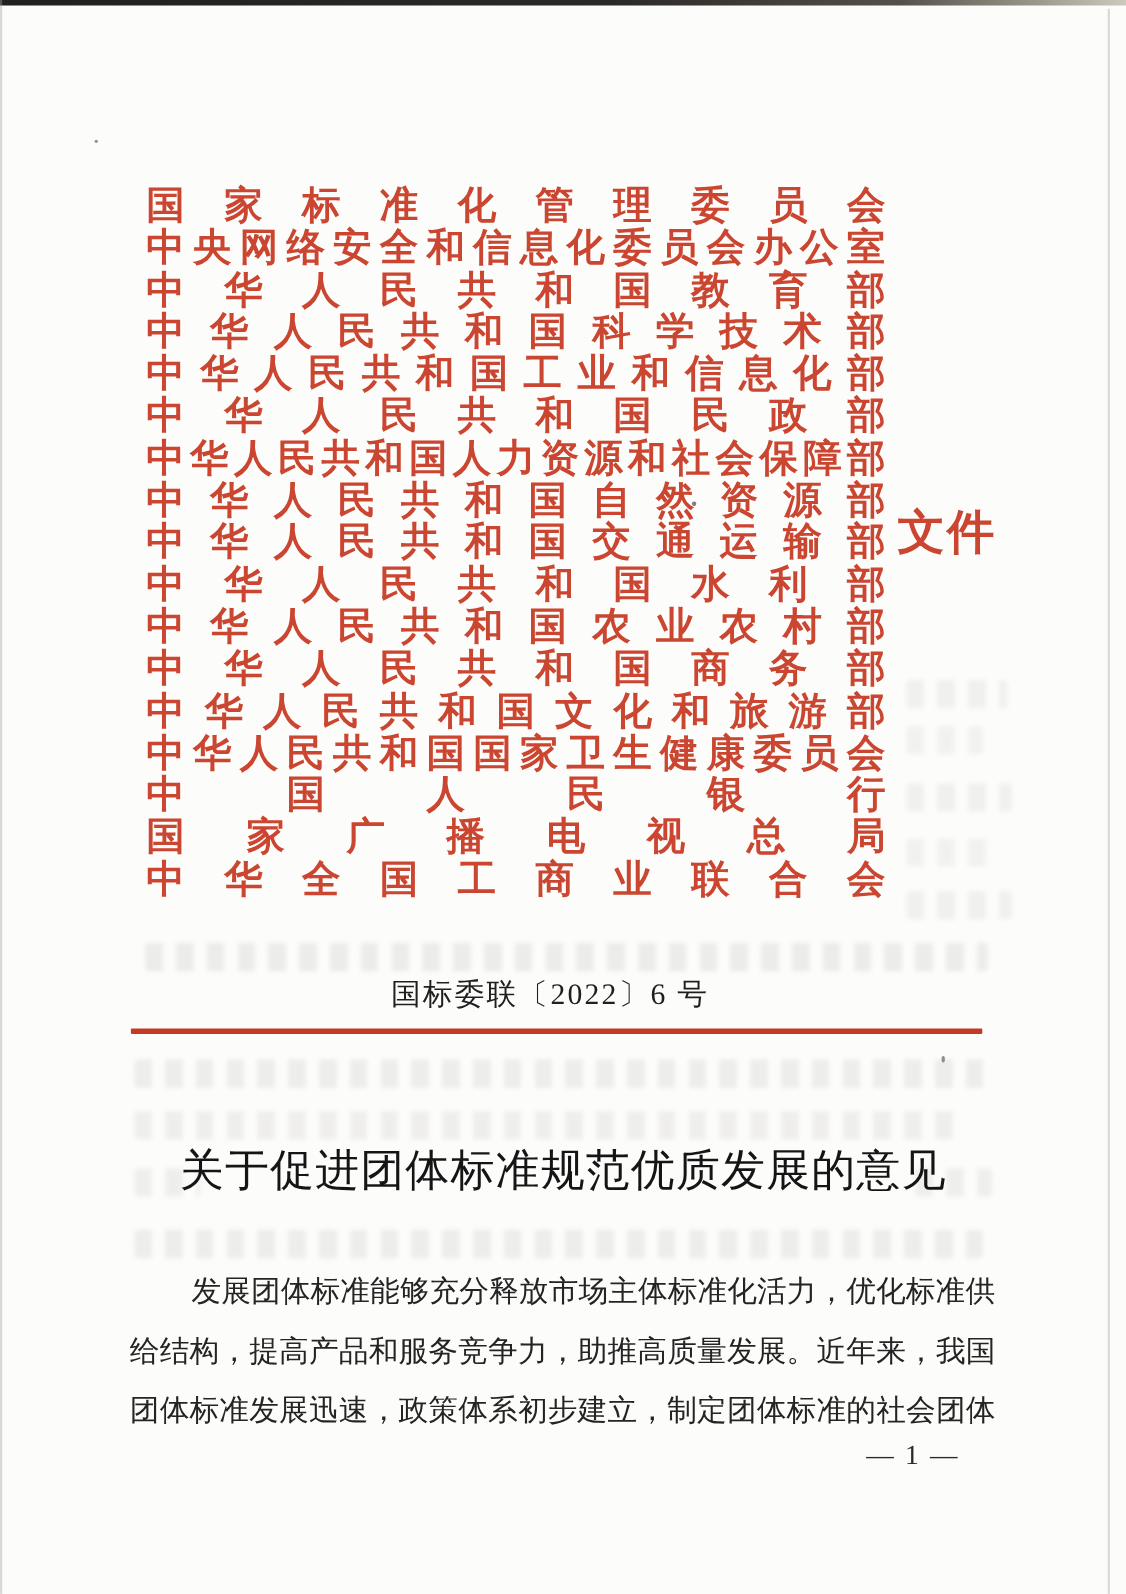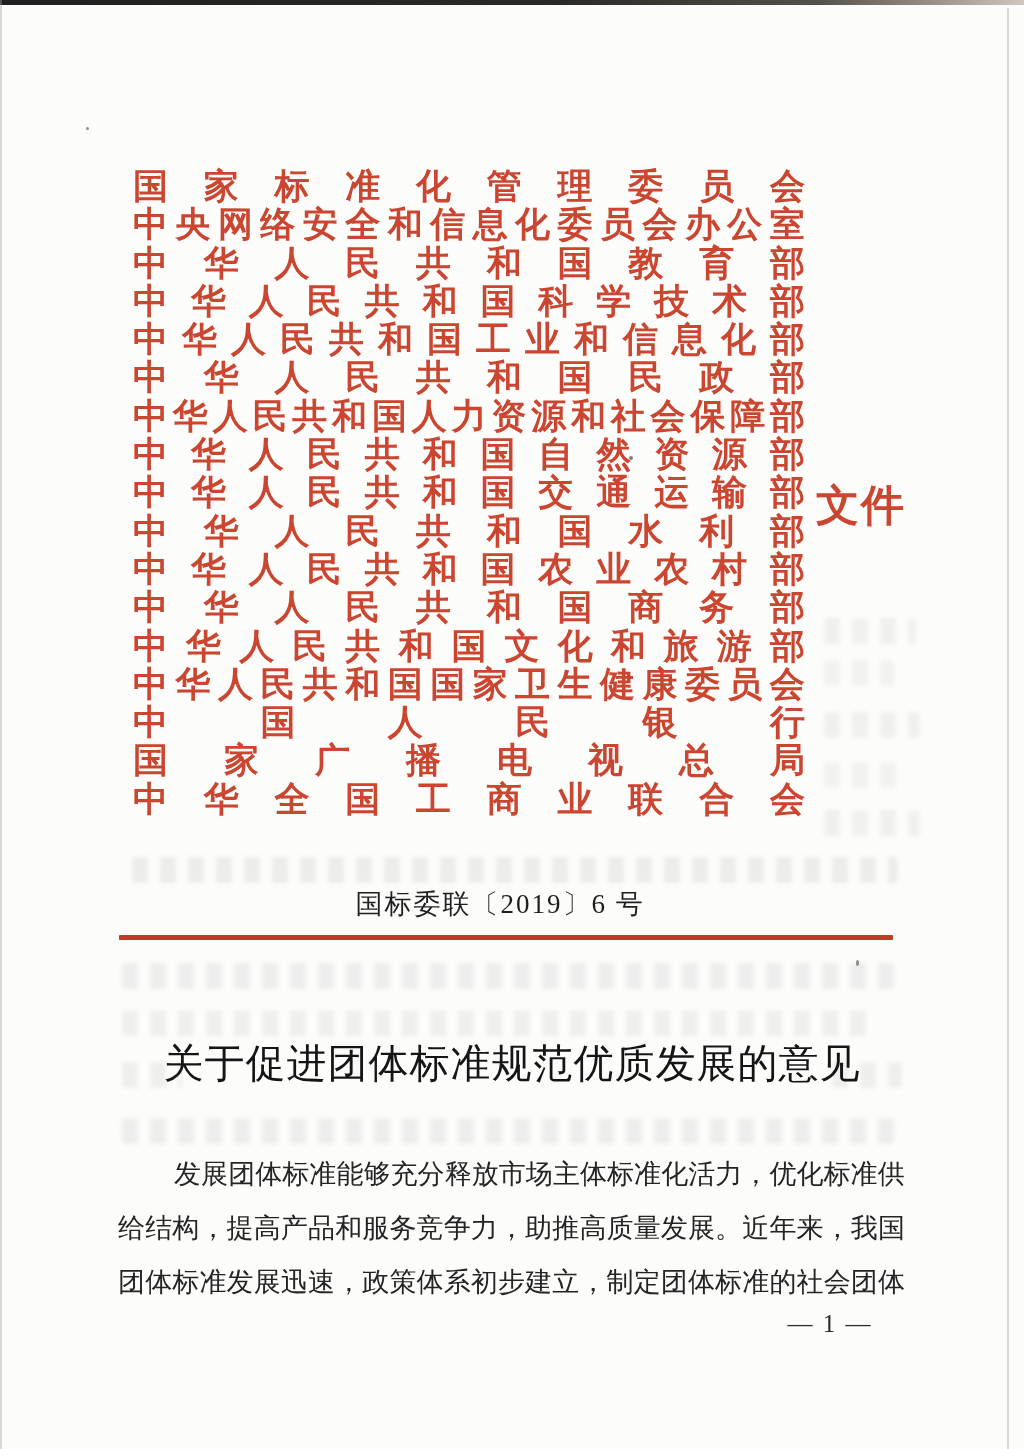--- a/index.html
+++ b/index.html
@@ -35,21 +35,21 @@
     color:var(--header-red);
     font-weight:700;
     font-size:35px;
   }
   .agency-row{
     display:flex;justify-content:space-between;
     height:38.3px;line-height:38.3px;
     white-space:nowrap;
   }
   .doc-label{
-    position:absolute;left:816px;top:484px;
+    position:absolute;left:816px;top:463px;
     color:var(--header-red);
     font-size:43px;font-weight:600;
     line-height:1;
     letter-spacing:2px;
   }
   .doc-number{
     position:absolute;left:0;top:888px;width:1000px;
     text-align:center;
     color:var(--ink);
     font-size:27px;letter-spacing:2px;
@@ -353,21 +353,21 @@
         <span>联</span>
         <span>合</span>
         <span>会</span>
       </div>
   </div>
 
   <div class="doc-label">文件</div>
 
   <div class="ghost g1"></div>
 
-  <div class="doc-number">国标委联〔2019〕6 号</div>
+  <div class="doc-number">国标委联〔2022〕6 号</div>
 
   <div class="red-rule"></div>
 
   <div class="ghost g2"></div>
   <div class="ghost g3"></div>
   <div class="ghost g4"></div>
   <div class="ghost g5"></div>
   <div class="ghost g6"></div>
   <div class="ghost gr1"></div>
   <div class="ghost gr2"></div>

